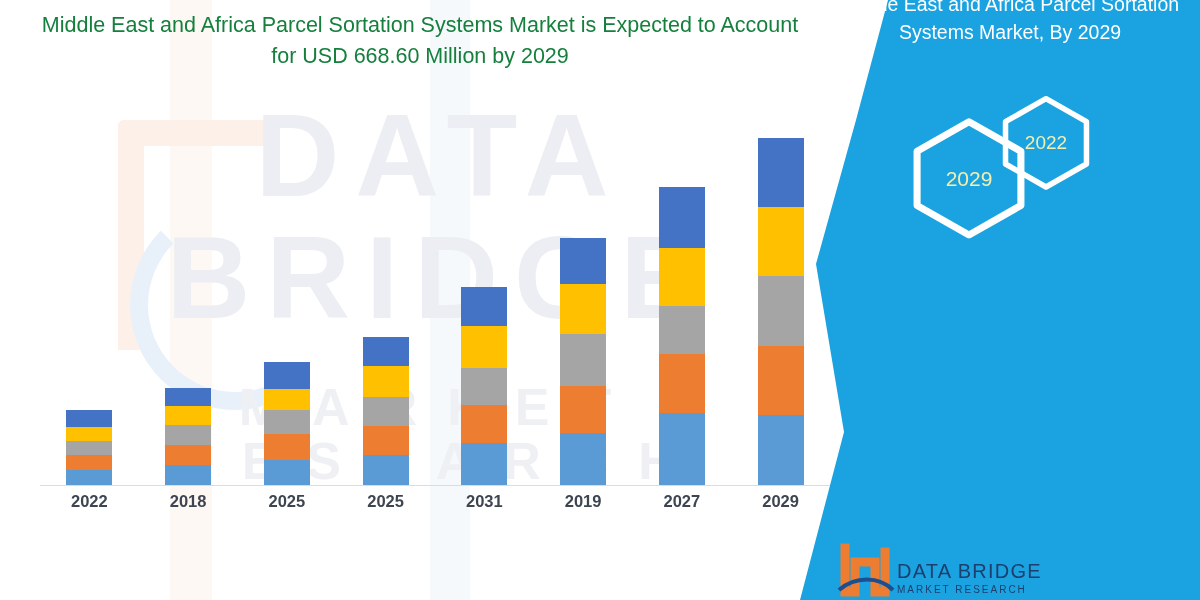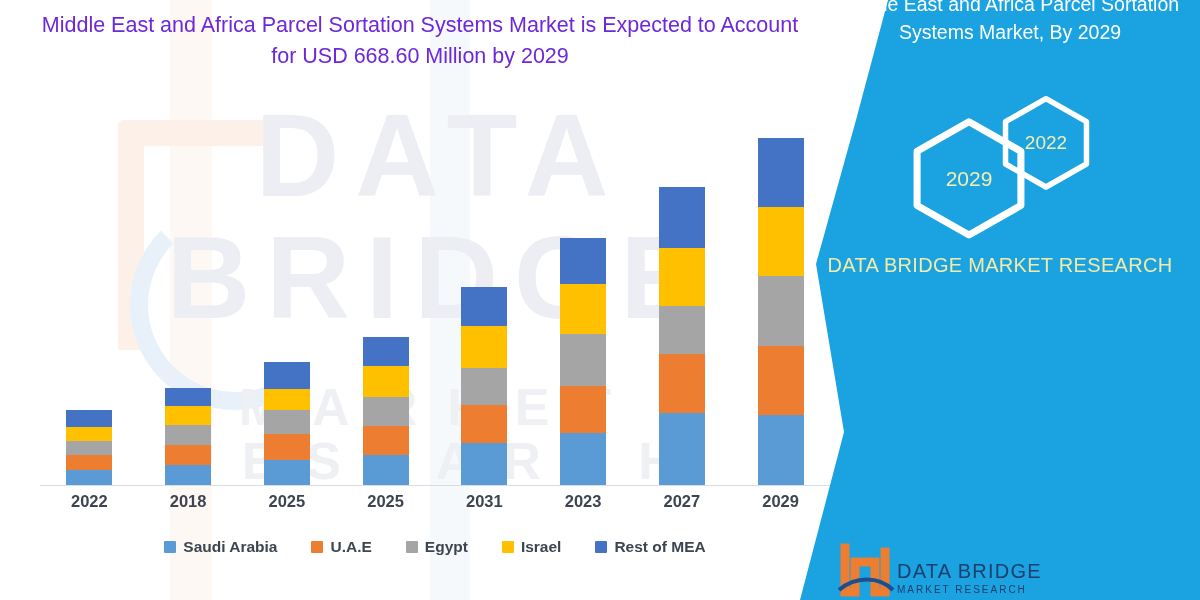--- a/index.html
+++ b/index.html
@@ -77,21 +77,21 @@
 
   
   #chart-title {
     position: absolute;
     left: 40px; top: 10px;
     width: 760px;
     text-align: center;
     font-size: 21.5px;
     line-height: 1.42;
     font-weight: 400;
-    color: #6d28d9;
+    color: #15803d;
   }
 
   
   #plot {
     position: absolute;
     left: 40px;
     top: 90px;
     width: 790px;
     height: 396px;
   }
@@ -340,47 +340,25 @@
       </div>
     <div id="axis-line"></div>
   </div>
 
   <div id="x-labels">
       <div class="xl">2022</div>
       <div class="xl">2018</div>
       <div class="xl">2025</div>
       <div class="xl">2025</div>
       <div class="xl">2031</div>
-      <div class="xl">2023</div>
+      <div class="xl">2019</div>
       <div class="xl">2027</div>
       <div class="xl">2029</div>
     </div>
 
-  <div id="legend">
-      <div class="legend-item">
-        <span class="legend-swatch" style="background: rgb(91, 155, 213);"></span>
-        <span>Saudi Arabia</span>
-      </div>
-      <div class="legend-item">
-        <span class="legend-swatch" style="background: rgb(237, 125, 49);"></span>
-        <span>U.A.E</span>
-      </div>
-      <div class="legend-item">
-        <span class="legend-swatch" style="background: rgb(165, 165, 165);"></span>
-        <span>Egypt</span>
-      </div>
-      <div class="legend-item">
-        <span class="legend-swatch" style="background: rgb(255, 192, 0);"></span>
-        <span>Israel</span>
-      </div>
-      <div class="legend-item">
-        <span class="legend-swatch" style="background: rgb(68, 114, 196);"></span>
-        <span>Rest of MEA</span>
-      </div>
-    </div>
 </div>
 
 <div id="right-panel">
   <div id="right-bg"></div>
 
   <div id="right-title">Middle East and Africa Parcel Sortation Systems Market, By 2029</div>
 
   <div id="hex-wrap">
     <div class="hex" id="hex-2022">
       <svg viewBox="0 0 100 104" preserveAspectRatio="none">
@@ -389,21 +367,20 @@
       <span>2022</span>
     </div>
     <div class="hex" id="hex-2029">
       <svg viewBox="0 0 100 104" preserveAspectRatio="none">
         <polygon points="50,4 94,29 94,75 50,100 6,75 6,29" fill="none" stroke="#ffffff" stroke-width="6" stroke-linejoin="round"></polygon>
       </svg>
       <span>2029</span>
     </div>
   </div>
 
-  <div id="brand-name">DATA BRIDGE MARKET RESEARCH</div>
 
   <div id="footer-logo">
     <svg width="60" height="56" viewBox="0 0 60 56">
       <path d="M10 6 L10 50 L20 50 L20 20 L40 20 L40 50 L50 50 L50 10" fill="none" stroke="#ED7D31" stroke-width="9" stroke-linecap="square"></path>
       <path d="M4 48 C20 34, 44 34, 58 48" fill="none" stroke="#1d4e8f" stroke-width="4"></path>
     </svg>
     <div class="fl-text">DATA BRIDGE</div>
     <div class="fl-sub">MARKET RESEARCH</div>
   </div>
 </div>

